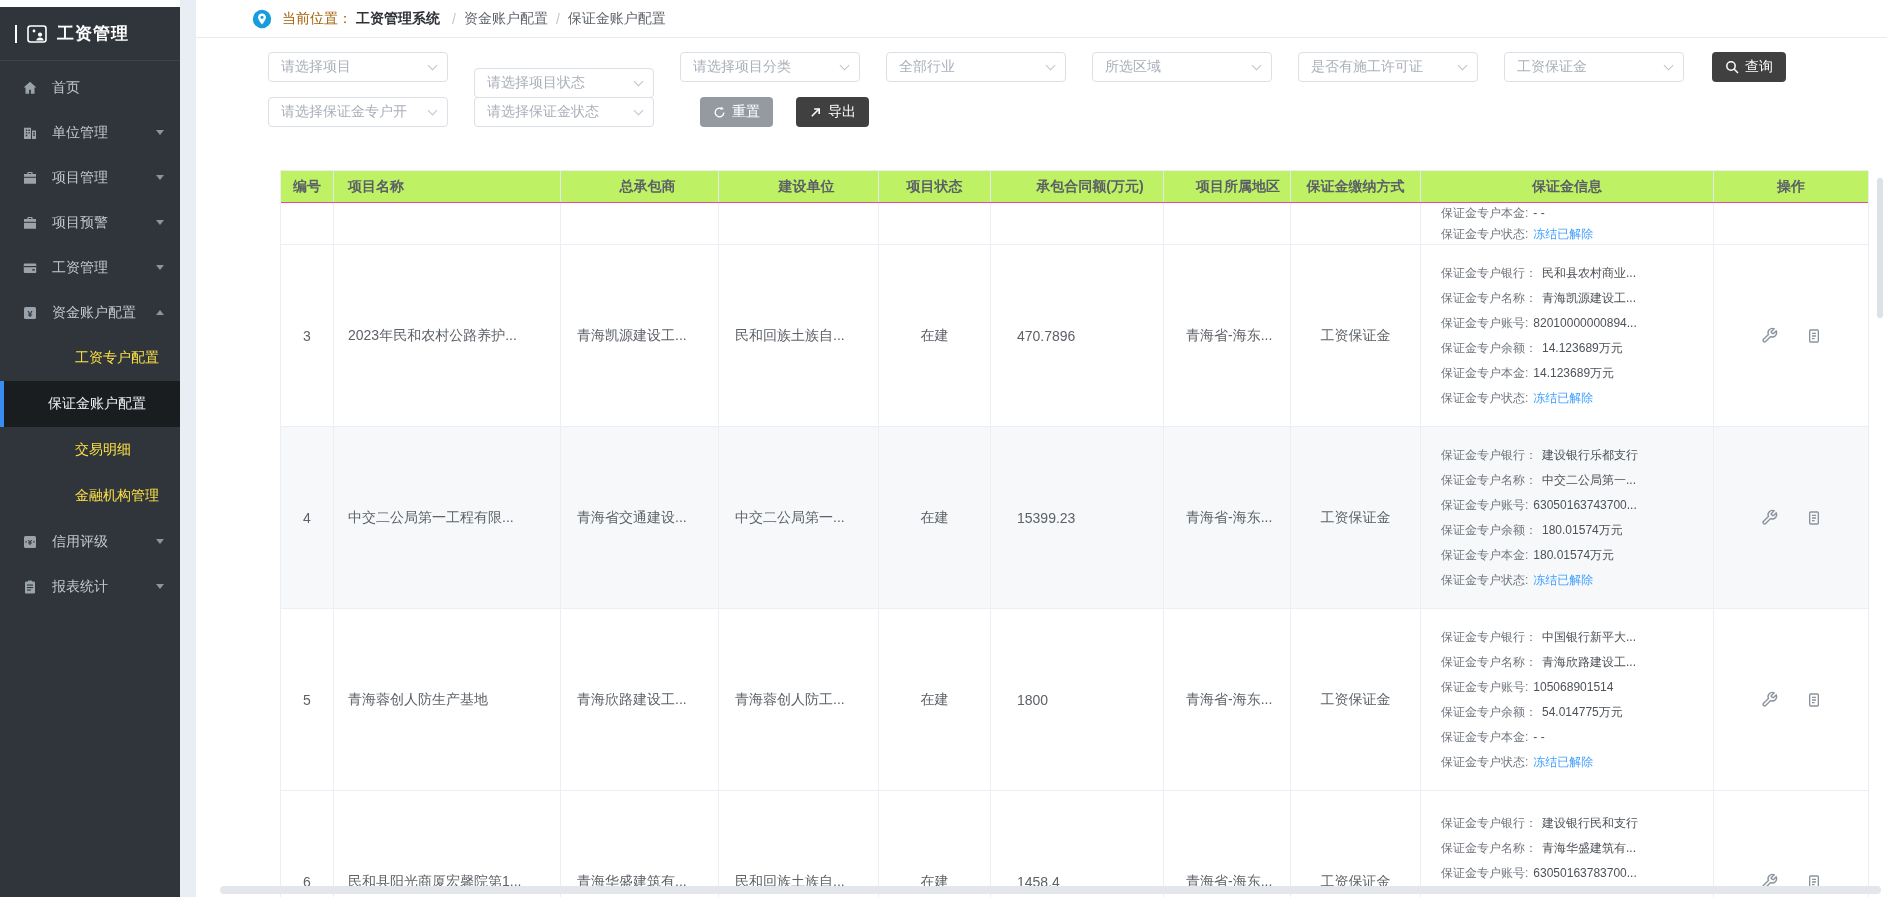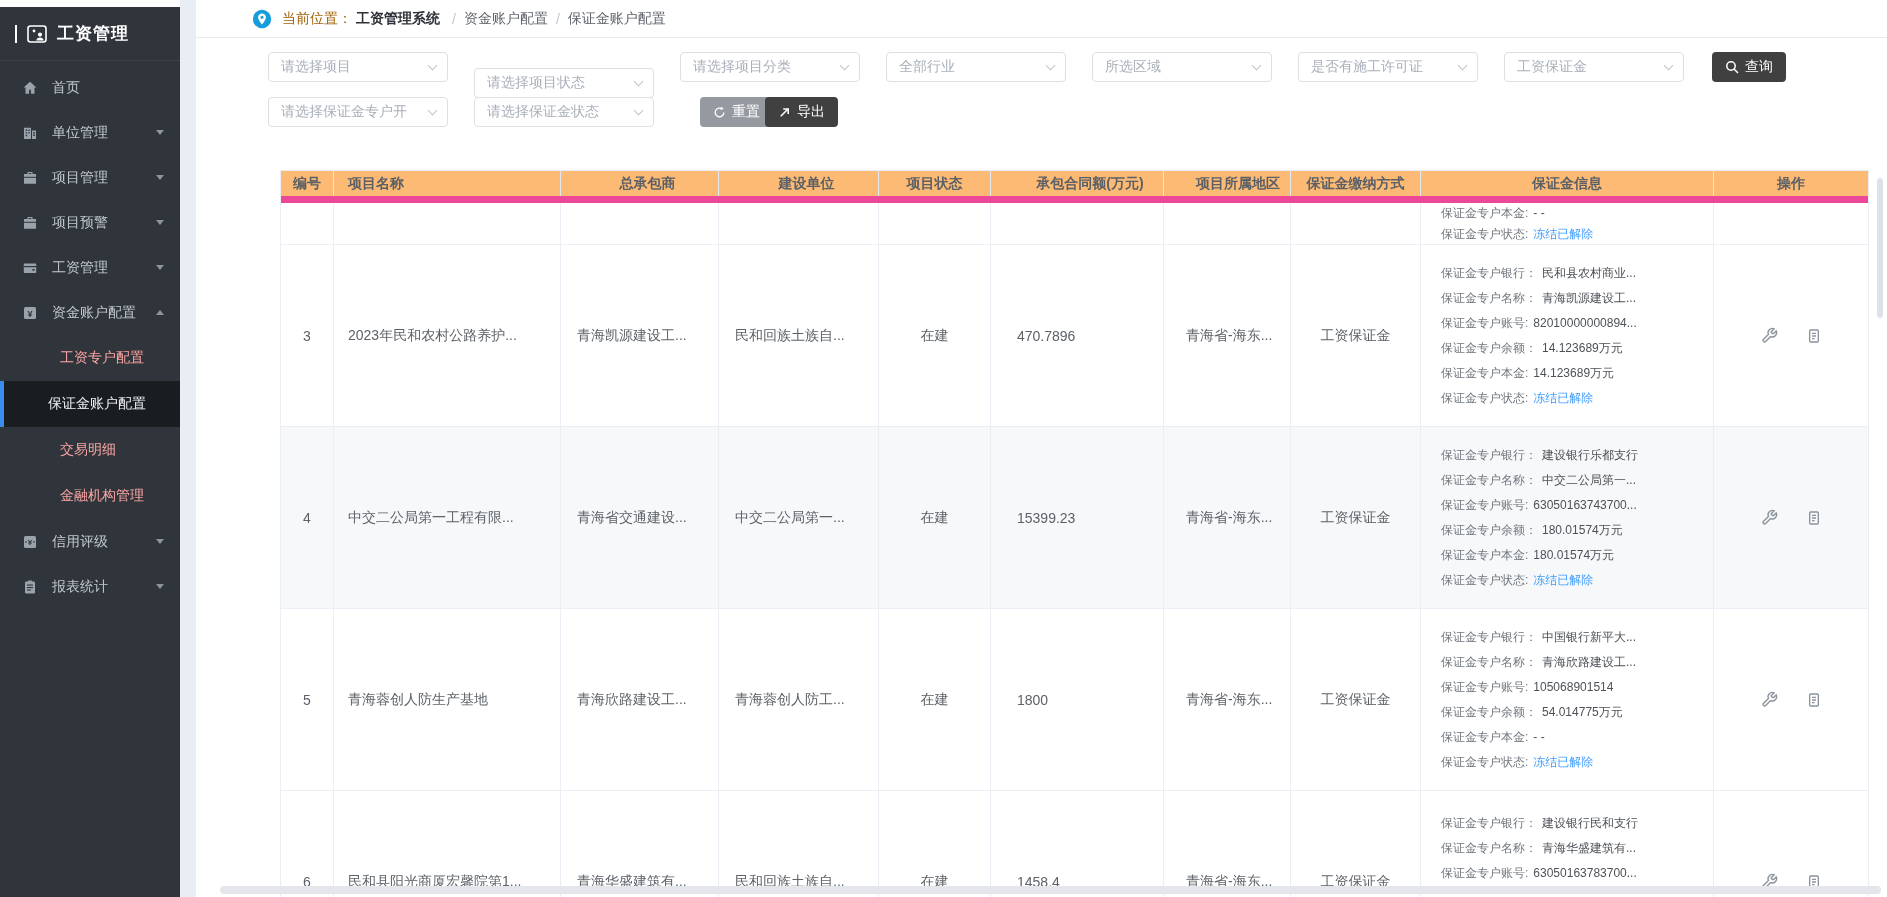--- a/index.html
+++ b/index.html
@@ -9,21 +9,21 @@
   
   .sidebar { position:absolute; left:0; top:0; width:180px; height:894px; background:#2f353a;margin-top:7px; }
   .logo { display:flex; align-items:center; height:54px; padding-left:15px; border-bottom:1px solid #3c4248; }
   .logo-bar { width:2px; height:18px; background:#fff; margin-right:9px; }
   .logo-title { color:#fff; font-size:17px; font-weight:bold; letter-spacing:1px; margin-left:9px; }
   .nav { padding-top:4px; }
   .nav-item { position:relative; height:45px; display:flex; align-items:center; padding:0 16px 0 22px; font-size:14px; color:#c2c8cf; cursor:pointer; }
   .nav-icon { width:17px; margin-right:13px; display:flex; align-items:center; }
   .nav-caret { margin-left:auto; width:0; height:0; border-left:4.5px solid transparent; border-right:4.5px solid transparent; border-top:5px solid #8d949c; }
   .nav-caret.up { border-top:none; border-bottom:5px solid #8d949c; }
-  .sub-item { height:46px; display:flex; align-items:center; padding-left:60px; font-size:14px; color:#fca5a5; cursor:pointer; }
+  .sub-item { height:46px; display:flex; align-items:center; padding-left:75px; font-size:14px; color:#fde047; cursor:pointer; }
   .sub-item.active { background:#1a1d20; color:#eef1f4; border-left:4px solid #3a8df0; padding-left:44px; }
 
   .gutter { position:absolute; left:180px; top:0; width:16px; height:897px; background:#e9eef4; }
 
   
   .main { position:absolute; left:196px; top:0; width:1691px; height:897px; background:#fff; overflow:hidden; }
   .topbar { height:38px; border-bottom:1px solid #e8eaed; display:flex; align-items:center; padding-left:56px; font-size:14px; background:#fff; }
   .crumb-pin { display:flex; margin-right:10px; }
   .crumb-prefix { color:#a16207; }
   .crumb-root { color:#2e3238; font-weight:bold; margin:0 4px; }
@@ -32,21 +32,21 @@
 
   
   .select { position:absolute; width:180px; height:30px; border:1px solid #dcdfe6; border-radius:4px; background:#fff; display:flex; align-items:center; padding:0 26px 0 12px; font-size:14px; color:#a9b0ba; white-space:nowrap; overflow:hidden; cursor:pointer; }
   .select .chev { position:absolute; right:11px; top:9px; width:7px; height:7px; border-right:1.4px solid #c0c4cc; border-bottom:1.4px solid #c0c4cc; transform:rotate(45deg); }
   .btn { position:absolute; height:30px; border:none; border-radius:4px; color:#fff; font-size:14px; display:inline-flex; align-items:center; justify-content:center; gap:6px; padding:0 13px; cursor:pointer; }
   .btn-blue { background:#404040; }
   .btn-gray { background:#9599a0; }
 
   
   .table { position:absolute; left:84px; top:170px; width:1589px; border:1px solid #ebeef5; border-bottom:none; background:#fff; }
-  .thead { display:flex; height:32px; background:#fdba74; border-bottom:7px solid #ec4899; }
+  .thead { display:flex; height:32px; background:#bef264; border-bottom:1px solid #ec4899; }
   .th { font-size:14px; font-weight:bold; color:#5b6066; display:flex; align-items:center; justify-content:center; border-right:1px solid #e3e7ee; white-space:nowrap; overflow:hidden; }
   .th:last-child { border-right:none; }
   .th.left { justify-content:flex-start; padding-left:14px; }
   .row { display:flex; border-bottom:1px solid #ebeef5; background:#fff; }
   .row.alt { background:#f6f8fa; }
   .row.full { height:182px; }
   .row.partial { height:42px; }
   .td { border-right:1px solid #ebeef5; display:flex; align-items:center; font-size:14px; color:#5d6268; white-space:nowrap; overflow:hidden; }
   .td:last-child { border-right:none; }
   .c0 { width:53px;  justify-content:center; }
@@ -254,21 +254,21 @@
   </div>
   <button class="btn btn-gray" style="left:504px;top:97px;">
     <span style="display:flex">
         <svg width="13" height="13" viewBox="0 0 16 16">
           <path d="M13.3 8A5.3 5.3 0 1 1 10.6 3.4" fill="none" stroke="#fff" stroke-width="1.6"></path>
           <path d="M10 .8l3.5 2.8-4.4 1z" fill="#fff"></path>
         </svg>
       </span>
     <span>重置</span>
   </button>
-  <button class="btn btn-blue" style="left:569px;top:97px;">
+  <button class="btn btn-blue" style="left:600px;top:97px;">
     <span style="display:flex">
         <svg width="13" height="13" viewBox="0 0 14 14">
           <path d="M3 11L10.5 3.5" stroke="#fff" stroke-width="1.7"></path>
           <path d="M5.6 3.2h5.4v5.4" fill="none" stroke="#fff" stroke-width="1.7"></path>
         </svg>
       </span>
     <span>导出</span>
   </button>
 
   <div class="table">

